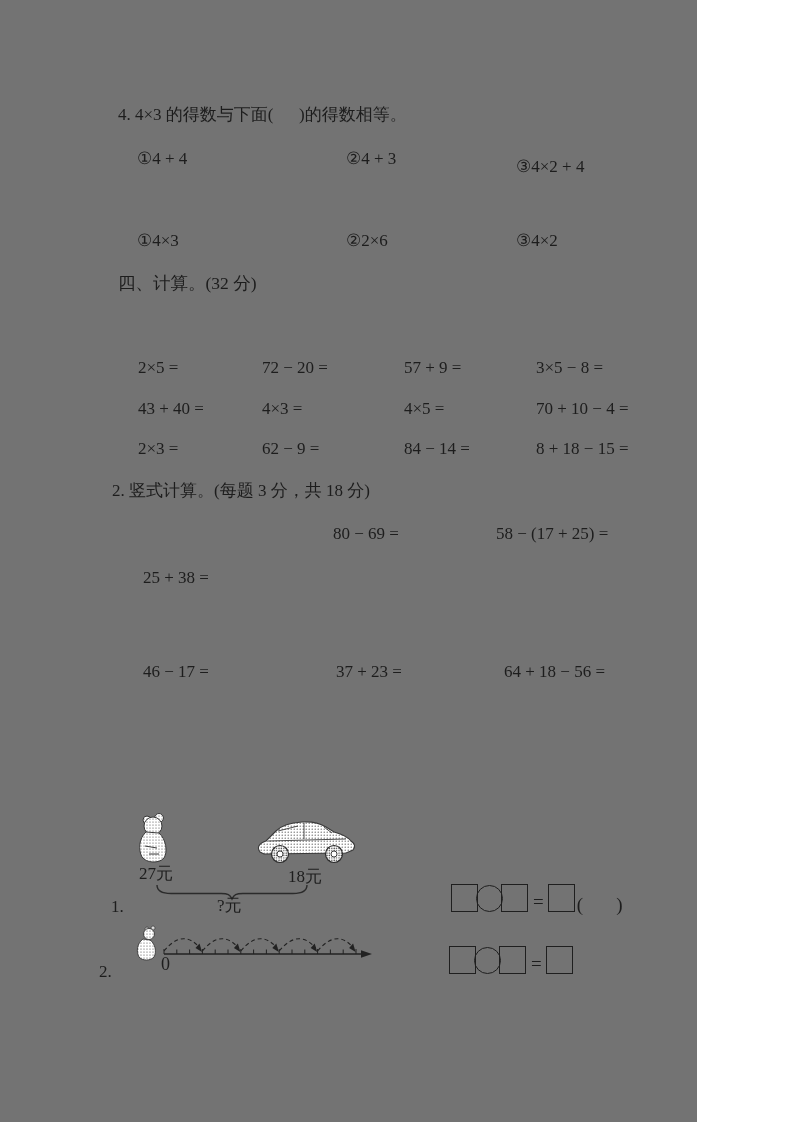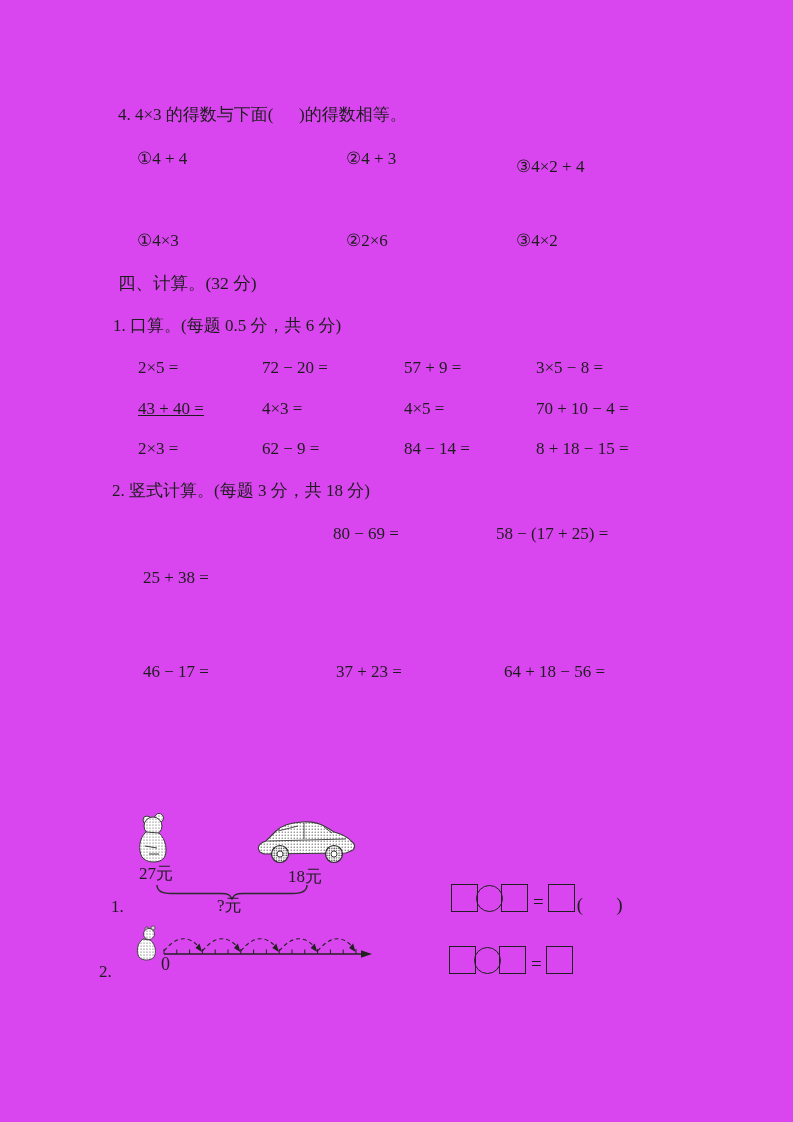--- a/index.html
+++ b/index.html
@@ -1,19 +1,19 @@
 <!DOCTYPE html>
 <html><head>
 <meta charset="utf-8">
 <style>
   html,body{margin:0;padding:0;background:#ffffff;}
   .page{
     position:relative;
-    width:793px;height:1122px;
-    background:#d946ef;
+    width:697px;height:1122px;
+    background:#737373;
     overflow:hidden;
     font-family:"Liberation Serif","DejaVu Serif",serif;
     color:#1d1d1d;
   }
   .t{
     position:absolute;
     font-size:17px;
     line-height:1.25;
     white-space:pre;
     color:#1d1d1d;
@@ -64,28 +64,27 @@
   <div class="t" style="left:118px;top:104px;">4. 4×3 的得数与下面(      )的得数相等。</div>
   <div class="t" style="left:137px;top:148px;">①4 + 4</div>
   <div class="t" style="left:346px;top:148px;">②4 + 3</div>
   <div class="t" style="left:516px;top:156px;">③4×2 + 4</div>
 
   <div class="t" style="left:137px;top:230px;">①4×3</div>
   <div class="t" style="left:346px;top:230px;">②2×6</div>
   <div class="t" style="left:516px;top:230px;">③4×2</div>
 
   <div class="t t-lg" style="left:118px;top:273px;">四、计算。(32 分)</div>
-  <div class="t" style="left:113px;top:315px;">1. 口算。(每题 0.5 分，共 6 分)</div>
 
   <div class="t" style="left:138px;top:357px;">2×5 =</div>
   <div class="t" style="left:262px;top:357px;">72 − 20 =</div>
   <div class="t" style="left:404px;top:357px;">57 + 9 =</div>
   <div class="t" style="left:536px;top:357px;">3×5 − 8 =</div>
 
-  <div class="t" style="left:138px;top:398px;text-decoration:underline;">43 + 40 =</div>
+  <div class="t" style="left:138px;top:398px;">43 + 40 =</div>
   <div class="t" style="left:262px;top:398px;">4×3 =</div>
   <div class="t" style="left:404px;top:398px;">4×5 =</div>
   <div class="t" style="left:536px;top:398px;">70 + 10 − 4 =</div>
 
   <div class="t" style="left:138px;top:438px;">2×3 =</div>
   <div class="t" style="left:262px;top:438px;">62 − 9 =</div>
   <div class="t" style="left:404px;top:438px;">84 − 14 =</div>
   <div class="t" style="left:536px;top:438px;">8 + 18 − 15 =</div>
 
   <div class="t" style="left:112px;top:480px;">2. 竖式计算。(每题 3 分，共 18 分)</div>

